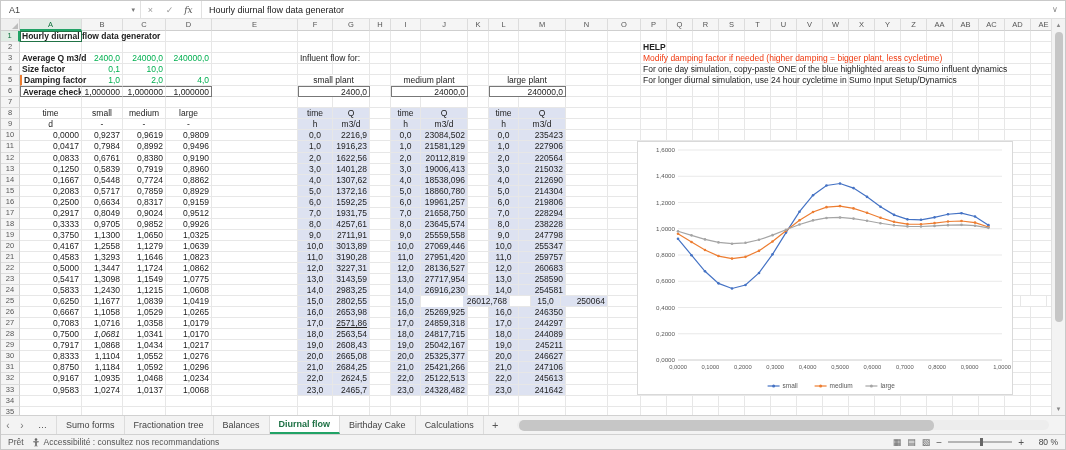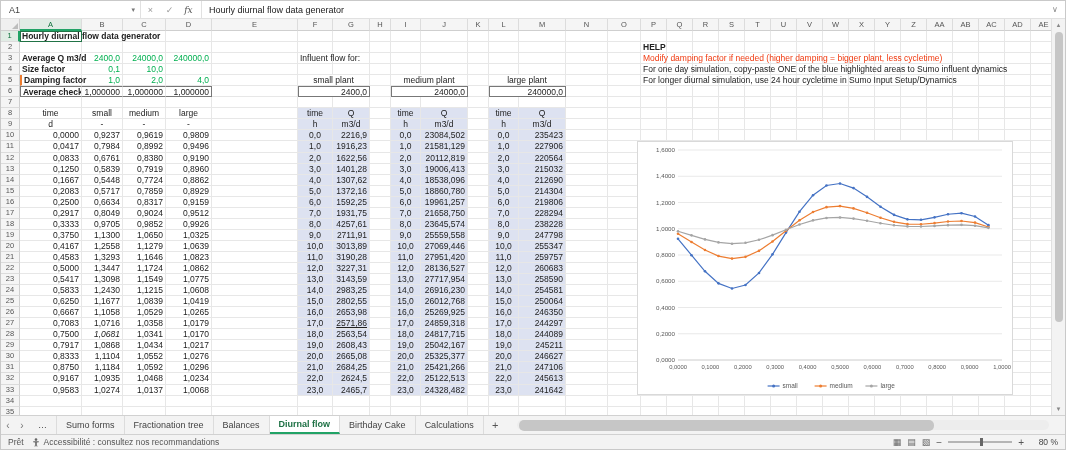--- a/index.html
+++ b/index.html
@@ -939,21 +939,21 @@
             <div class="rowhdr">25</div>
             <div class="cell num" style="width: 62px;">0,6250</div>
             <div class="cell num" style="width: 41px;">1,1677</div>
             <div class="cell num" style="width: 43px;">1,0839</div>
             <div class="cell num" style="width: 46px;">1,0419</div>
             <div class="cell" style="width: 86px;"></div>
             <div class="cell ctr blue" style="width: 35px;">15,0</div>
             <div class="cell num blue" style="width: 37px;">2802,55</div>
             <div class="cell" style="width: 21px;"></div>
             <div class="cell ctr blue" style="width: 30px;">15,0</div>
-            <div class="cell num blue" style="width: 47px;">26012,768</div>
+            <div class="cell num blue" style="width: 47px; margin-left: 42px;">26012,768</div>
             <div class="cell" style="width: 21px;"></div>
             <div class="cell ctr blue" style="width: 30px;">15,0</div>
             <div class="cell num blue" style="width: 47px;">250064</div>
             <div class="cell" style="width: 42px;"></div>
             <div class="cell" style="width: 33px;"></div>
             <div class="cell" style="width: 26px;"></div>
             <div class="cell" style="width: 26px;"></div>
             <div class="cell" style="width: 26px;"></div>
             <div class="cell" style="width: 26px;"></div>
             <div class="cell" style="width: 26px;"></div>

